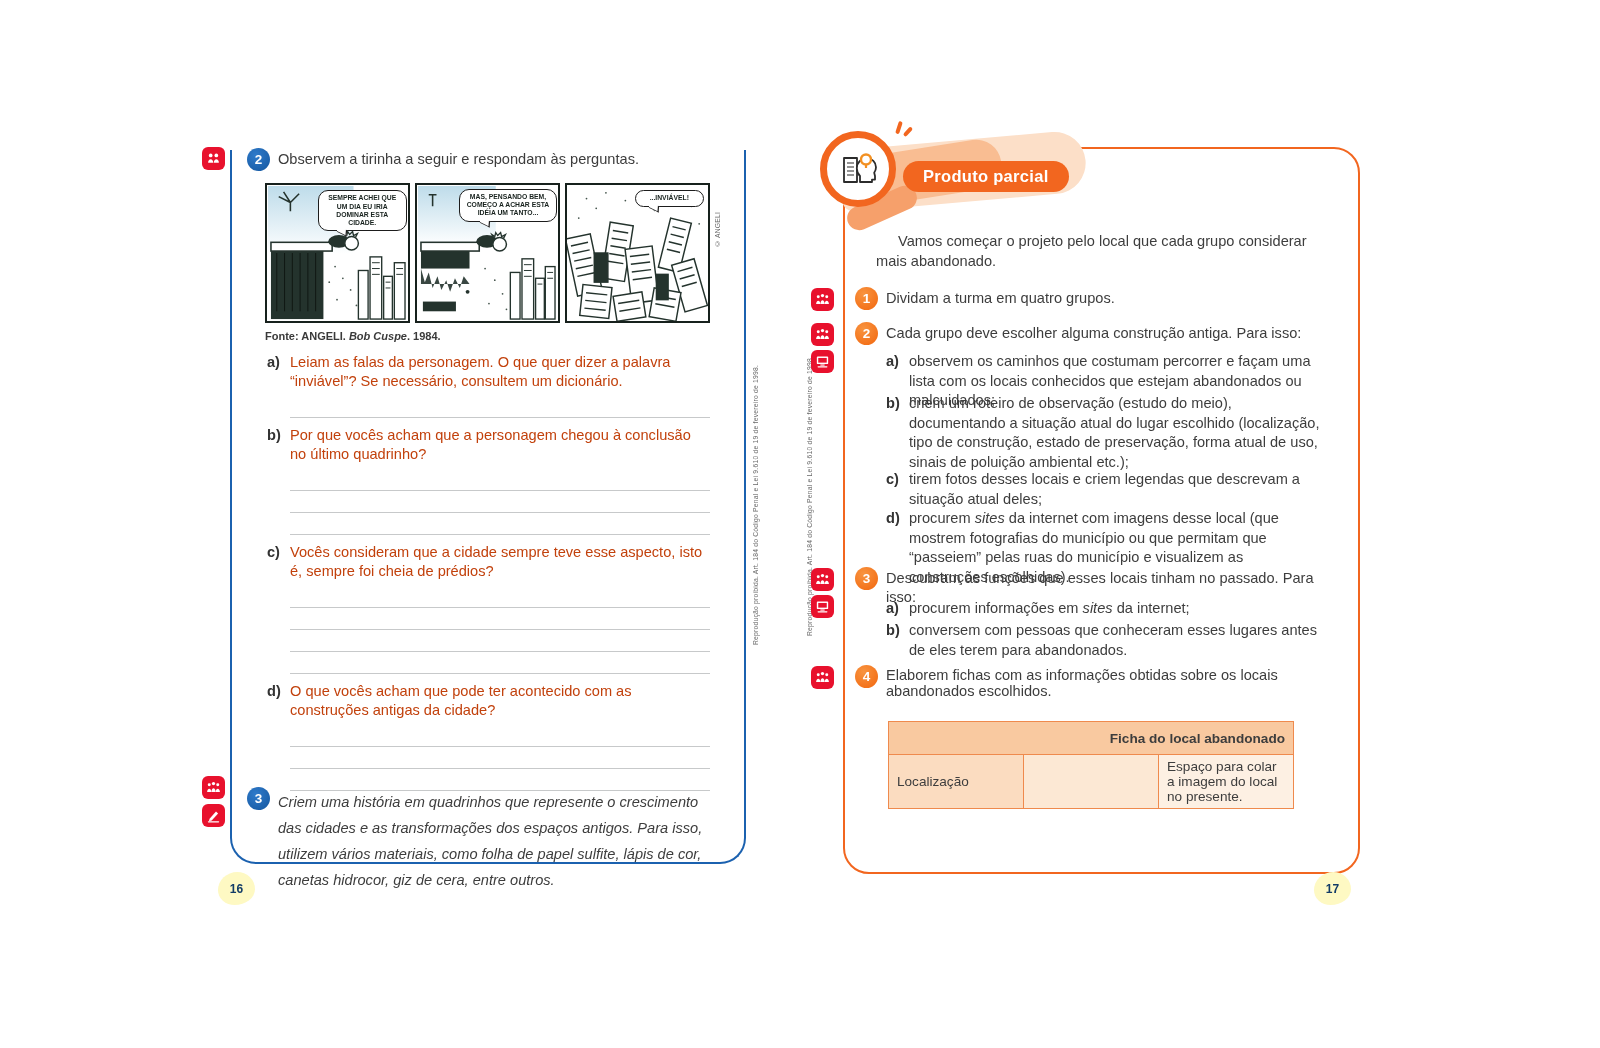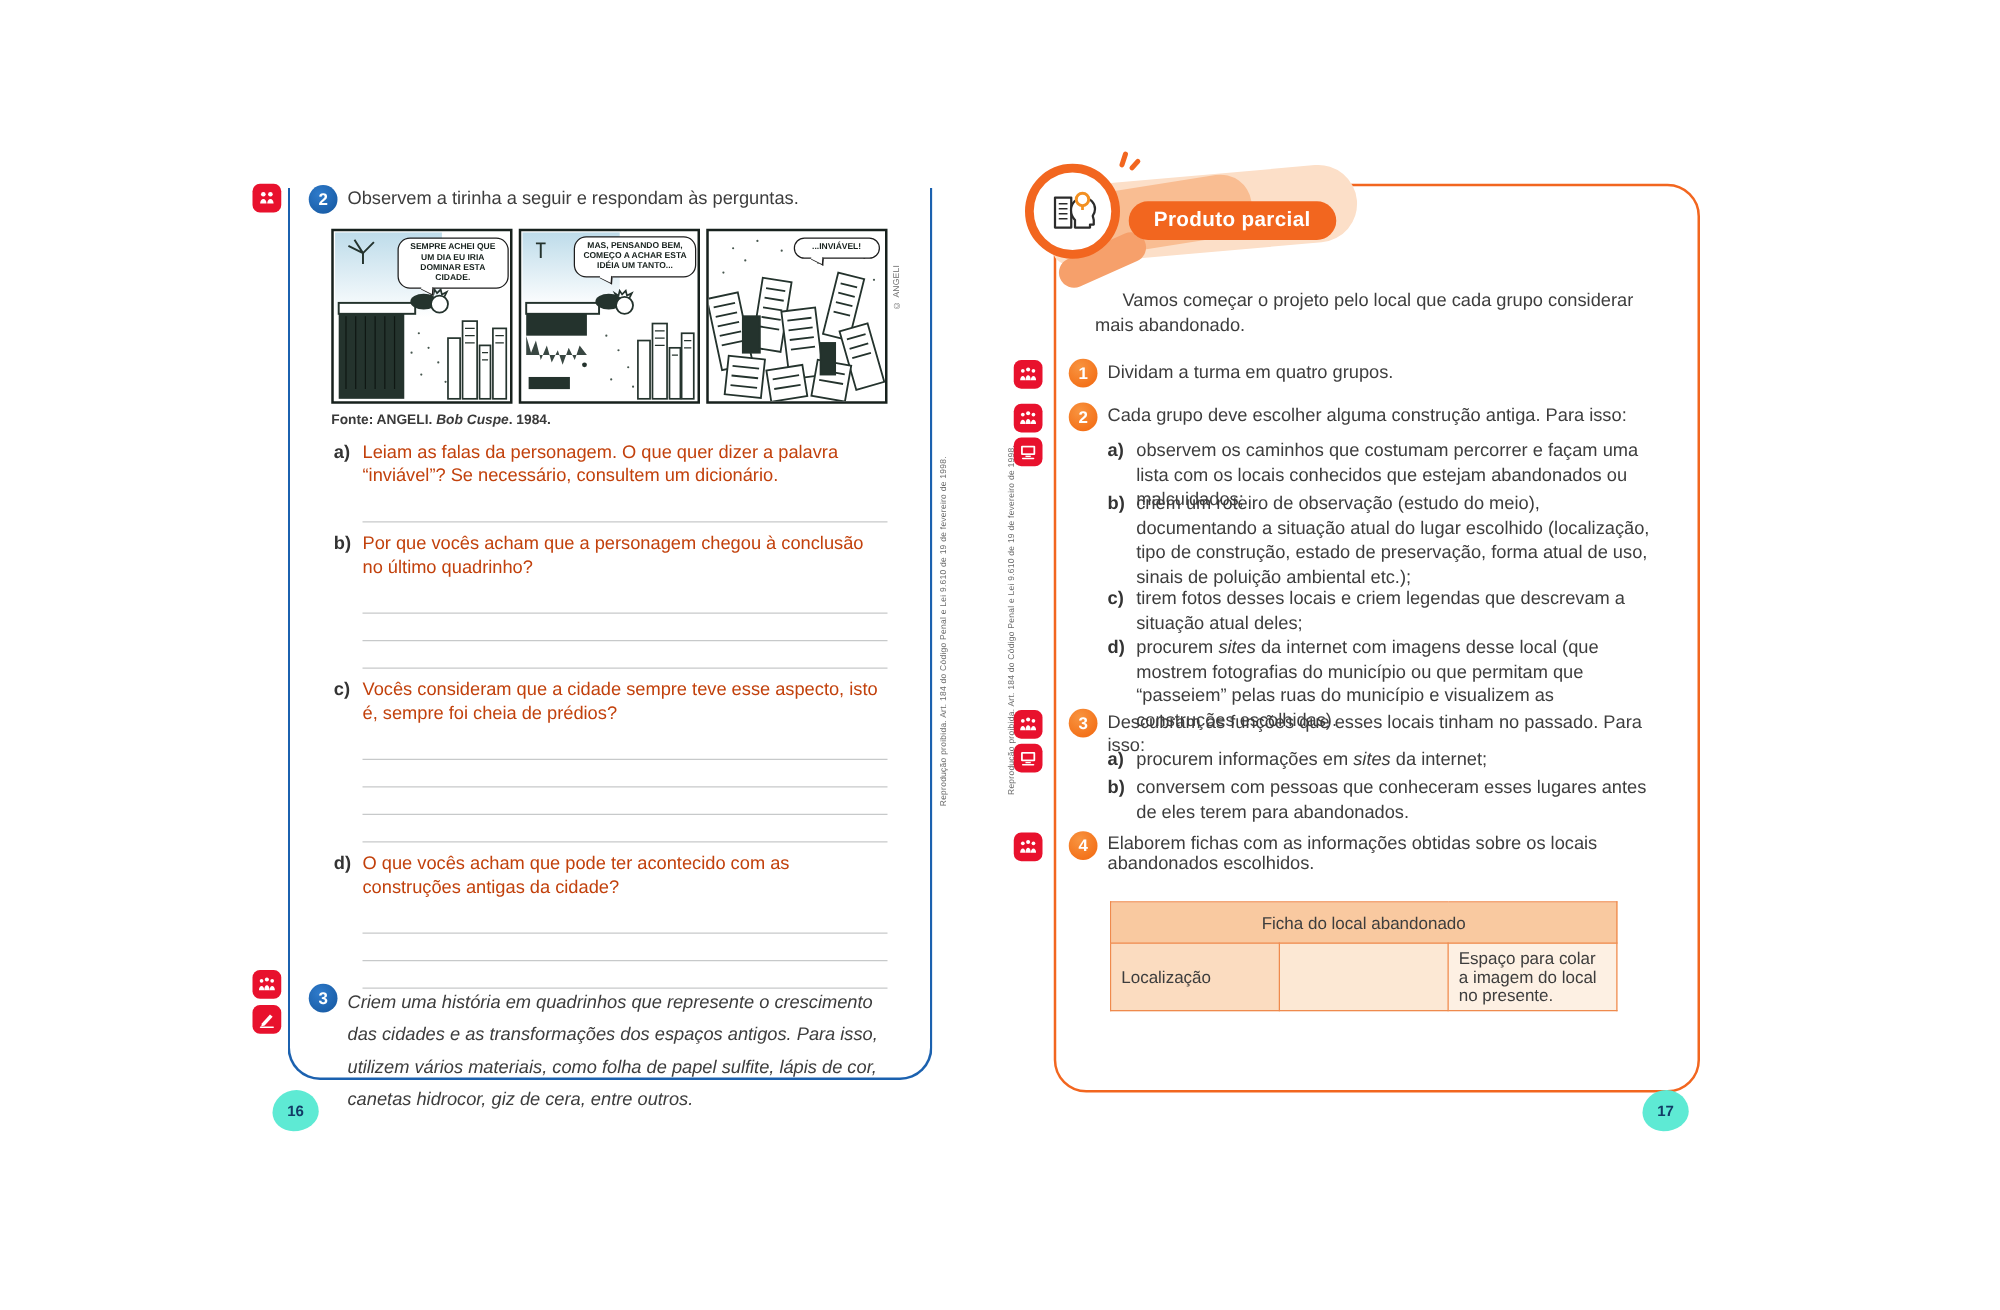--- a/index.html
+++ b/index.html
@@ -27,40 +27,40 @@
           padding:3px 4px;}
   .bubble:after{content:"";position:absolute;left:22%;bottom:-5px;width:7px;height:7px;background:#fff;
           border-right:1.5px solid #1d1d1d;border-bottom:1.5px solid #1d1d1d;transform:skewX(35deg) rotate(38deg);}
   .vert-small{writing-mode:vertical-rl;transform:rotate(180deg);font-size:6.8px;color:#6a6a6a;letter-spacing:.2px;white-space:nowrap;}
   .fonte{font-size:11px;color:#3a3a3a;text-align:left;font-weight:bold;}
   .q{display:grid;grid-template-columns:23px 1fr;}
   .ql{font-weight:bold;color:#333;font-size:14.6px;line-height:18.5px;}
   .qt{font-size:14.6px;line-height:18.5px;color:#c2410c;}
   .alines{margin-left:23px;margin-top:4px;}
   .aline{height:21px;border-bottom:1.5px solid #C7C9CA;}
-  .pageblob{width:37px;height:33px;background:#5eead4;border-radius:52% 48% 55% 45% / 55% 52% 48% 45%;
+  .pageblob{width:37px;height:33px;background:#fef9c3;border-radius:52% 48% 55% 45% / 55% 52% 48% 45%;
             display:flex;align-items:center;justify-content:center;font-size:12px;font-weight:bold;color:#123B66;}
 
   
   .orange-box{left:843px;top:147px;width:513px;height:723px;border:2.5px solid #F2661F;border-radius:26px;}
   .sw{position:absolute;}
   .badge-ring{left:820px;top:131px;width:62px;height:62px;border:7px solid #F2661F;border-radius:50%;
               background:#fff;display:flex;align-items:center;justify-content:center;z-index:4;}
   .pill{left:903px;top:161px;height:31px;background:#F2661F;border-radius:16px;display:flex;align-items:center;
         padding:0 20px;z-index:3;}
   .pill span{color:#fff;font-weight:bold;font-size:16.5px;letter-spacing:.3px;}
   .rp-title{font-weight:bold;font-size:17px;color:#141414;text-align:center;}
   .rp-text{font-size:14.6px;line-height:19.5px;color:#3d3d3d;}
   .sub{display:grid;grid-template-columns:23px 1fr;}
   .sub .ql{font-size:14.6px;line-height:19.5px;}
   .ital{font-style:italic;}
 
   .ftable{width:406px;border:1.5px solid #EF8A4D;border-collapse:collapse;table-layout:fixed;}
   .ftable td{border:1.5px solid #EF8A4D;font-size:13.6px;color:#3d3d3d;padding:4px 8px;vertical-align:middle;}
-  .ft-head{background:#F9C9A0;font-weight:normal;text-align:center;color:#222;font-size:14.4px;height:24px;}
+  .ft-head{background:#F9C9A0;font-weight:bold;text-align:right;color:#222;font-size:14.4px;height:24px;}
   .ft-label{background:#FBDCC0;width:100px;height:42px;}
   .ft-empty{background:#FCE8D4;width:66px;}
   .ft-desc{background:#FDF0E3;}
 </style>
 </head>
 <body>
 
 <div class="stage">
 
   <div class="abs blue-box"></div>

